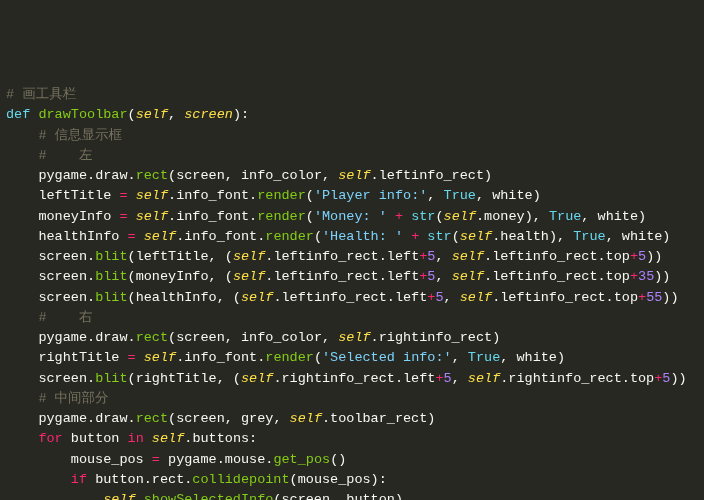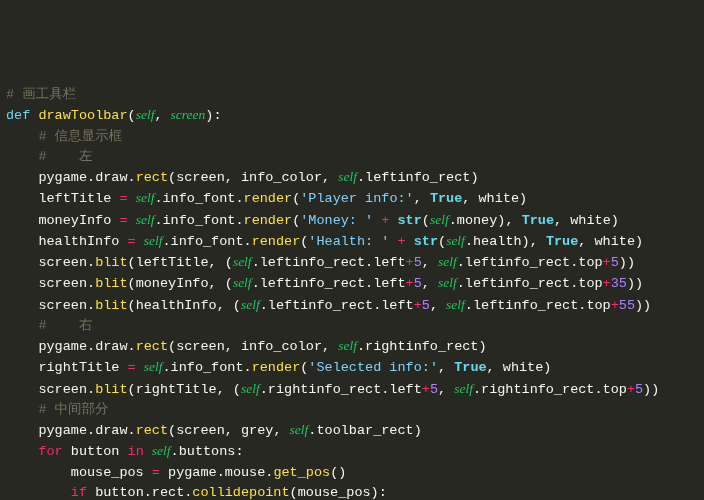--- a/index.html
+++ b/index.html
@@ -11,27 +11,27 @@
     color: #f8f8f2;
     padding: 4px 0 4px 6px;
     width: 704px;
     height: 500px;
     overflow: hidden;
     white-space: pre;
   }
   .cm { color: #75715e; }      
   .kw { color: #66d9ef; }      
   .op { color: #f92672; }      
-  .fn { color: #fde047; }      
+  .fn { color: #84cc16; }      
   .nm { color: #f8f8f2; }      
-  .pr { color: #22c55e; font-style: italic; font-family: Liberation Serif, serif; } 
+  .pr { color: #fde047; font-style: italic; } 
   .st { color: #7dd3fc; }      
   .nu { color: #ae81ff; }      
   .pn { color: #f8f8f2; }      
-  .bi { color: #66d9ef; font-weight: bold; }      
+  .bi { color: #66d9ef; }      
   .line { display: block; }
 </style>
 </head>
 <body>
 
 
 
 <div><span class="line"><span class="cm"># 画工具栏</span></span><span class="line"><span class="kw">def</span> <span class="fn">drawToolbar</span><span class="pn">(</span><span class="pr">self</span><span class="pn">, </span><span class="pr">screen</span><span class="pn">):</span></span><span class="line">    <span class="cm"># 信息显示框</span></span><span class="line">    <span class="cm">#    左</span></span><span class="line">    <span class="nm">pygame</span><span class="pn">.</span><span class="nm">draw</span><span class="pn">.</span><span class="fn">rect</span><span class="pn">(</span><span class="nm">screen</span><span class="pn">, </span><span class="nm">info_color</span><span class="pn">, </span><span class="pr">self</span><span class="pn">.</span><span class="nm">leftinfo_rect</span><span class="pn">)</span></span><span class="line">    <span class="nm">leftTitle</span> <span class="op">=</span> <span class="pr">self</span><span class="pn">.</span><span class="nm">info_font</span><span class="pn">.</span><span class="fn">render</span><span class="pn">(</span><span class="st">'Player info:'</span><span class="pn">, </span><span class="bi">True</span><span class="pn">, </span><span class="nm">white</span><span class="pn">)</span></span><span class="line">    <span class="nm">moneyInfo</span> <span class="op">=</span> <span class="pr">self</span><span class="pn">.</span><span class="nm">info_font</span><span class="pn">.</span><span class="fn">render</span><span class="pn">(</span><span class="st">'Money: '</span> <span class="op">+</span> <span class="bi">str</span><span class="pn">(</span><span class="pr">self</span><span class="pn">.</span><span class="nm">money</span><span class="pn">), </span><span class="bi">True</span><span class="pn">, </span><span class="nm">white</span><span class="pn">)</span></span><span class="line">    <span class="nm">healthInfo</span> <span class="op">=</span> <span class="pr">self</span><span class="pn">.</span><span class="nm">info_font</span><span class="pn">.</span><span class="fn">render</span><span class="pn">(</span><span class="st">'Health: '</span> <span class="op">+</span> <span class="bi">str</span><span class="pn">(</span><span class="pr">self</span><span class="pn">.</span><span class="nm">health</span><span class="pn">), </span><span class="bi">True</span><span class="pn">, </span><span class="nm">white</span><span class="pn">)</span></span><span class="line">    <span class="nm">screen</span><span class="pn">.</span><span class="fn">blit</span><span class="pn">(</span><span class="nm">leftTitle</span><span class="pn">, (</span><span class="pr">self</span><span class="pn">.</span><span class="nm">leftinfo_rect</span><span class="pn">.</span><span class="nm">left</span><span class="op">+</span><span class="nu">5</span><span class="pn">, </span><span class="pr">self</span><span class="pn">.</span><span class="nm">leftinfo_rect</span><span class="pn">.</span><span class="nm">top</span><span class="op">+</span><span class="nu">5</span><span class="pn">))</span></span><span class="line">    <span class="nm">screen</span><span class="pn">.</span><span class="fn">blit</span><span class="pn">(</span><span class="nm">moneyInfo</span><span class="pn">, (</span><span class="pr">self</span><span class="pn">.</span><span class="nm">leftinfo_rect</span><span class="pn">.</span><span class="nm">left</span><span class="op">+</span><span class="nu">5</span><span class="pn">, </span><span class="pr">self</span><span class="pn">.</span><span class="nm">leftinfo_rect</span><span class="pn">.</span><span class="nm">top</span><span class="op">+</span><span class="nu">35</span><span class="pn">))</span></span><span class="line">    <span class="nm">screen</span><span class="pn">.</span><span class="fn">blit</span><span class="pn">(</span><span class="nm">healthInfo</span><span class="pn">, (</span><span class="pr">self</span><span class="pn">.</span><span class="nm">leftinfo_rect</span><span class="pn">.</span><span class="nm">left</span><span class="op">+</span><span class="nu">5</span><span class="pn">, </span><span class="pr">self</span><span class="pn">.</span><span class="nm">leftinfo_rect</span><span class="pn">.</span><span class="nm">top</span><span class="op">+</span><span class="nu">55</span><span class="pn">))</span></span><span class="line">    <span class="cm">#    右</span></span><span class="line">    <span class="nm">pygame</span><span class="pn">.</span><span class="nm">draw</span><span class="pn">.</span><span class="fn">rect</span><span class="pn">(</span><span class="nm">screen</span><span class="pn">, </span><span class="nm">info_color</span><span class="pn">, </span><span class="pr">self</span><span class="pn">.</span><span class="nm">rightinfo_rect</span><span class="pn">)</span></span><span class="line">    <span class="nm">rightTitle</span> <span class="op">=</span> <span class="pr">self</span><span class="pn">.</span><span class="nm">info_font</span><span class="pn">.</span><span class="fn">render</span><span class="pn">(</span><span class="st">'Selected info:'</span><span class="pn">, </span><span class="bi">True</span><span class="pn">, </span><span class="nm">white</span><span class="pn">)</span></span><span class="line">    <span class="nm">screen</span><span class="pn">.</span><span class="fn">blit</span><span class="pn">(</span><span class="nm">rightTitle</span><span class="pn">, (</span><span class="pr">self</span><span class="pn">.</span><span class="nm">rightinfo_rect</span><span class="pn">.</span><span class="nm">left</span><span class="op">+</span><span class="nu">5</span><span class="pn">, </span><span class="pr">self</span><span class="pn">.</span><span class="nm">rightinfo_rect</span><span class="pn">.</span><span class="nm">top</span><span class="op">+</span><span class="nu">5</span><span class="pn">))</span></span><span class="line">    <span class="cm"># 中间部分</span></span><span class="line">    <span class="nm">pygame</span><span class="pn">.</span><span class="nm">draw</span><span class="pn">.</span><span class="fn">rect</span><span class="pn">(</span><span class="nm">screen</span><span class="pn">, </span><span class="nm">grey</span><span class="pn">, </span><span class="pr">self</span><span class="pn">.</span><span class="nm">toolbar_rect</span><span class="pn">)</span></span><span class="line">    <span class="op">for</span> <span class="nm">button</span> <span class="op">in</span> <span class="pr">self</span><span class="pn">.</span><span class="nm">buttons</span><span class="pn">:</span></span><span class="line">        <span class="nm">mouse_pos</span> <span class="op">=</span> <span class="nm">pygame</span><span class="pn">.</span><span class="nm">mouse</span><span class="pn">.</span><span class="fn">get_pos</span><span class="pn">()</span></span><span class="line">        <span class="op">if</span> <span class="nm">button</span><span class="pn">.</span><span class="nm">rect</span><span class="pn">.</span><span class="fn">collidepoint</span><span class="pn">(</span><span class="nm">mouse_pos</span><span class="pn">):</span></span><span class="line">            <span class="pr">self</span><span class="pn">.</span><span class="fn">showSelectedInfo</span><span class="pn">(</span><span class="nm">screen</span><span class="pn">, </span><span class="nm">button</span><span class="pn">)</span></span></div>
 
 

